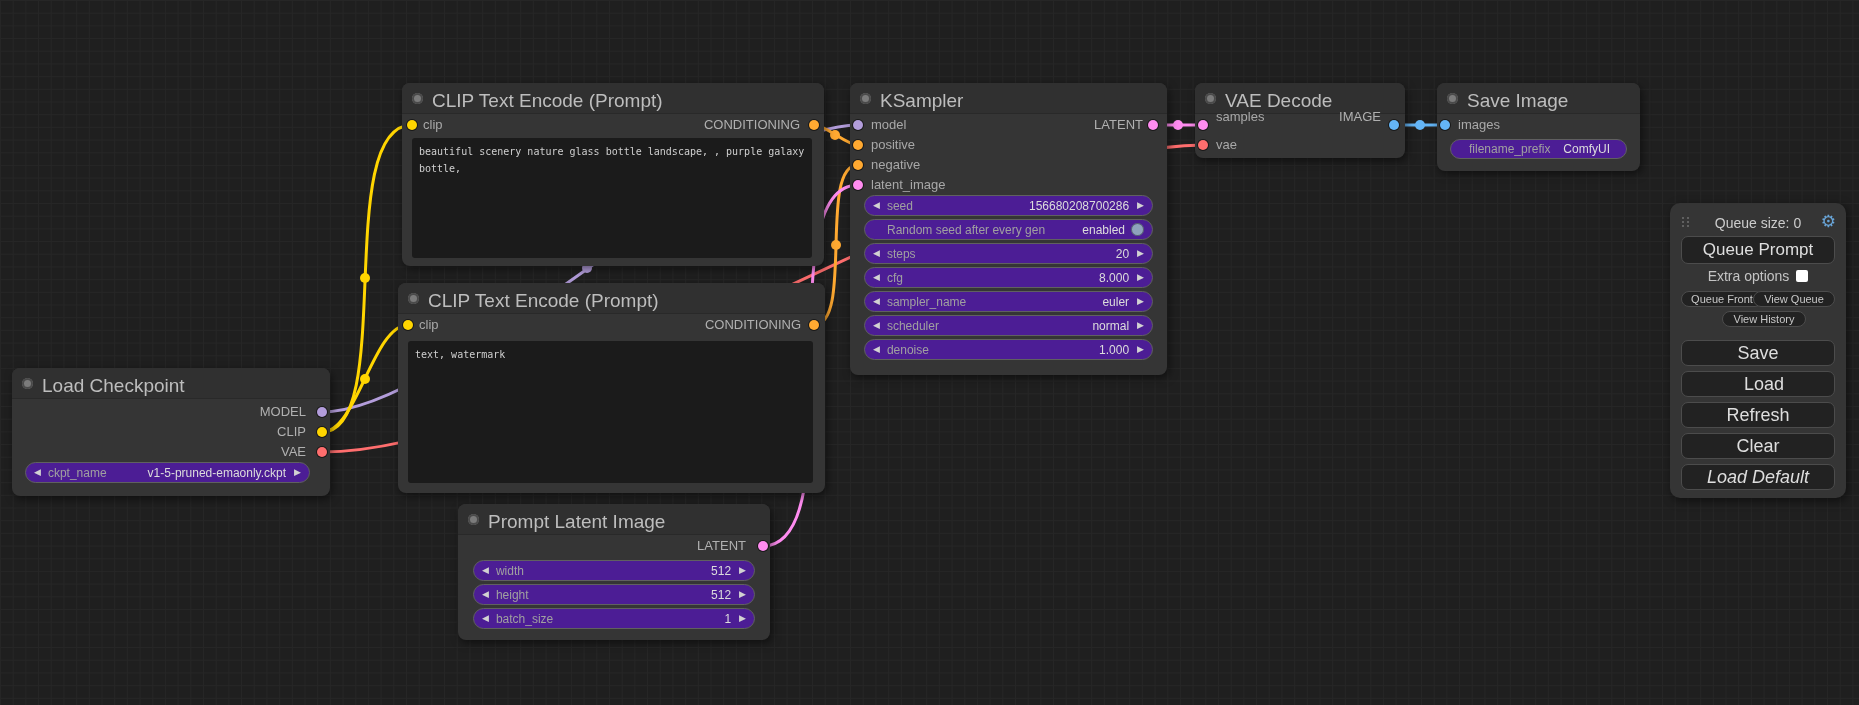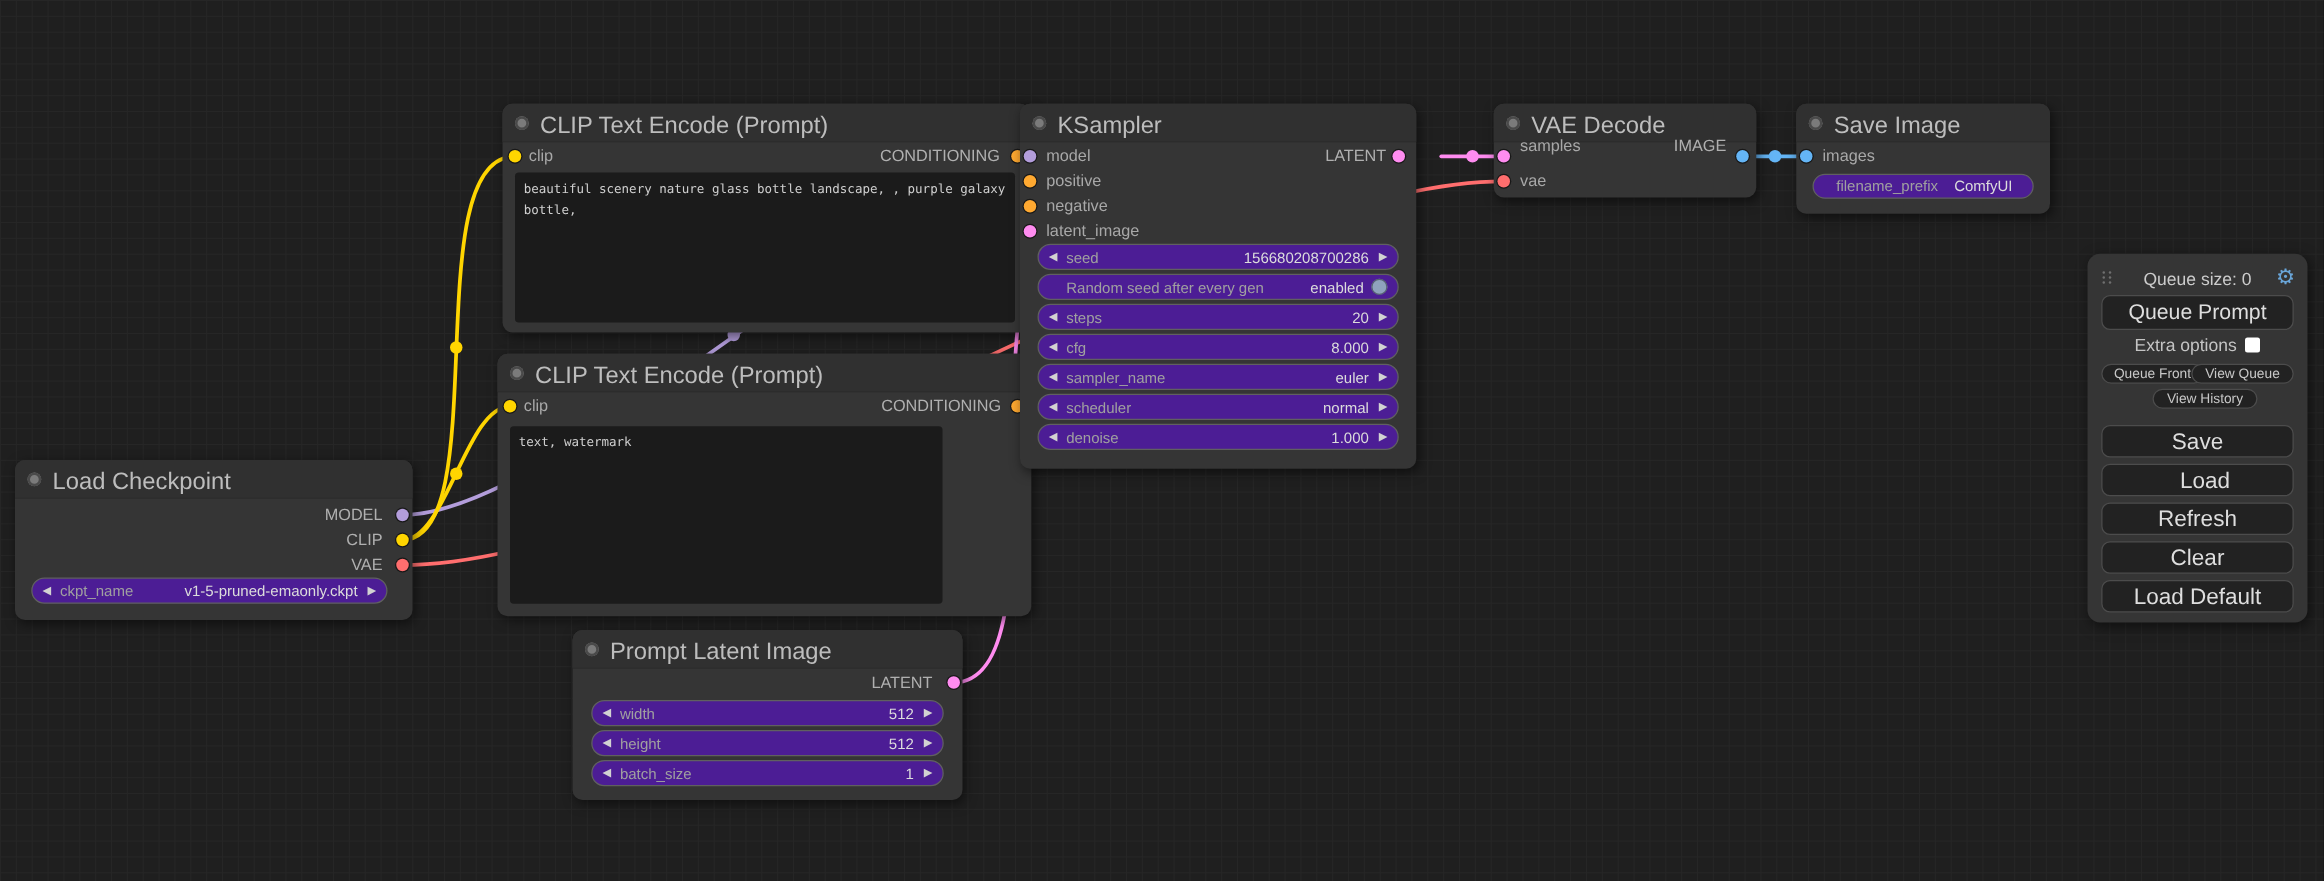--- a/index.html
+++ b/index.html
@@ -154,21 +154,21 @@
     <div class="titlebar">
       <span class="title-dot"></span>
       <span class="title-text">CLIP Text Encode (Prompt)</span>
     </div>
     <div class="slotrow" style="top:32px;">
       <span class="inlabel">clip</span>
       <span class="outlabel">CONDITIONING</span>
     </div>
     <span class="dot" style="left: 5px; top: 37px; background: rgb(255, 213, 0);"></span>
     <span class="dot" style="left: 411px; top: 37px; background: rgb(255, 169, 49);"></span>
-    <textarea class="prompt" style="left: 10px; top: 58px; width: 346px; height: 142px;" spellcheck="false">text, watermark</textarea>
+    <textarea class="prompt" style="left: 10px; top: 58px; width: 405px; height: 142px;" spellcheck="false">text, watermark</textarea>
   </div>
 
   <div class="node" style="left:458px;top:504px;width:312px;height:136px;">
     <div class="titlebar">
       <span class="title-dot"></span>
       <span class="title-text">Prompt Latent Image</span>
     </div>
     <div class="slotrow" style="top:32px;">
         <span class="outlabel">LATENT</span>
       </div>
@@ -186,21 +186,21 @@
       <span class="warr">▶</span>
     </div>
     <div class="widget" style="left:15px;top:104px;width:282px;">
       <span class="warr">◀</span>
       <span class="wlabel">batch_size</span>
       <span class="wvalue">1</span>
       <span class="warr">▶</span>
     </div>
   </div>
 
-  <div class="node" style="left:816px;top:83px;width:317px;height:292px;text-decoration:underline;">
+  <div class="node" style="left:850px;top:83px;width:317px;height:292px;text-decoration:underline;">
     <div class="titlebar">
       <span class="title-dot"></span>
       <span class="title-text">KSampler</span>
     </div>
     <div class="slotrow" style="top:32px;">
       <span class="inlabel">model</span>
       <span class="outlabel">LATENT</span>
     </div>
     <div class="slotrow" style="top:52px;">
         <span class="inlabel">positive</span>
@@ -311,16 +311,16 @@
     </div>
 
     <div class="qbtn-small" style="left:11px;top:88px;width:80px;">Queue Front</div>
     <div class="qbtn-small" style="right:11px;top:88px;width:80px;">View Queue</div>
     <div class="qbtn-small" style="left:52px;top:108px;width:82px;">View History</div>
 
     <div class="qbtn qbtn-big" style="top:137px;">Save</div>
     <div class="qbtn qbtn-big" style="top:168px;padding-left:12px;">Load</div>
     <div class="qbtn qbtn-big" style="top:199px;">Refresh</div>
     <div class="qbtn qbtn-big" style="top:230px;">Clear</div>
-    <div class="qbtn qbtn-big" style="top:261px;">Load Default</div>
+    <div class="qbtn qbtn-big" style="top:261px;font-style:italic;">Load Default</div>
   </div>
 
 </div>
 
 </body></html>

